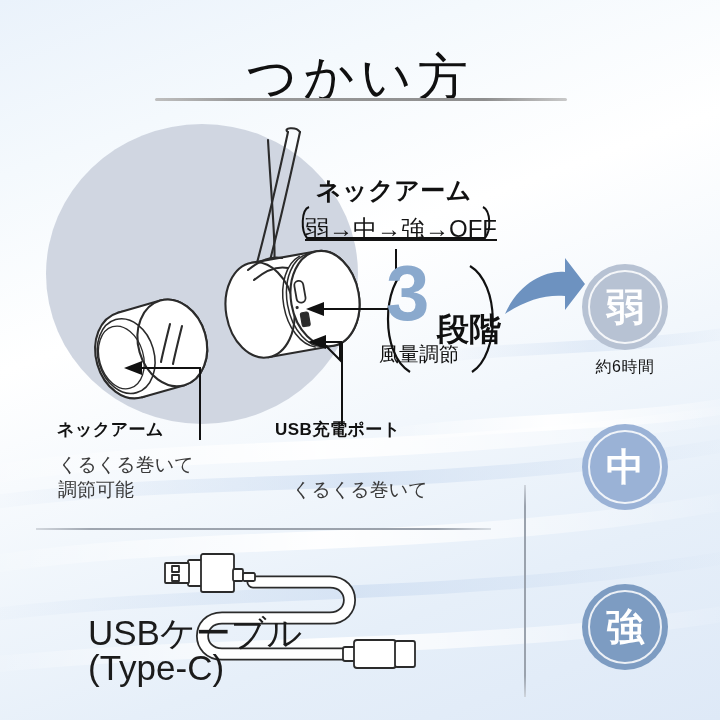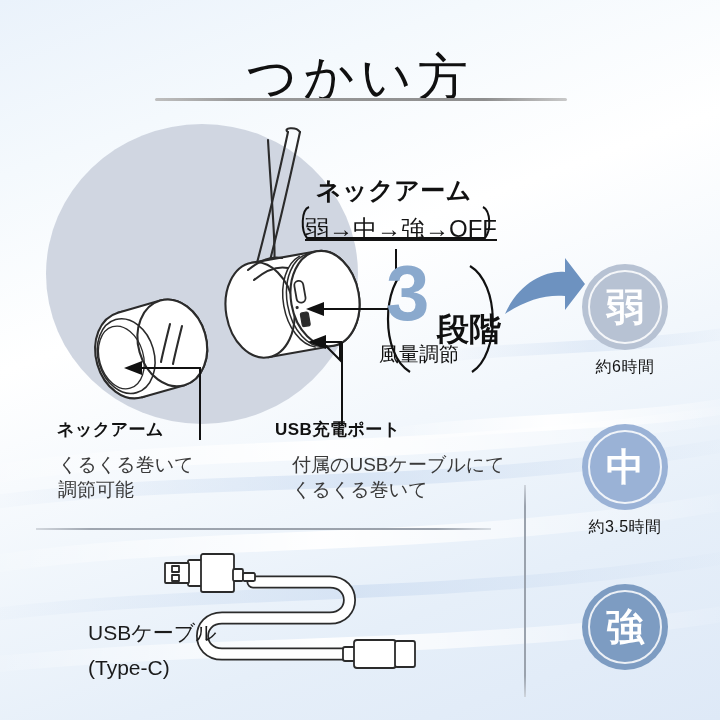--- a/index.html
+++ b/index.html
@@ -111,21 +111,21 @@
     position: absolute; left: 5px; top: 83px;
     font-size: 20px; font-weight: 400; color: #101010; letter-spacing: 0;
   }
   
   #neck-arm-title { left: 57px; top: 418px; }
   #neck-arm-desc  { left: 58px; top: 452px; }
   #usb-port-title { left: 275px; top: 418px; }
   #usb-port-desc  { left: 292px; top: 452px; }
   #usb-cable-label {
     position: absolute; left: 88px; top: 615px;
-    font-size: 21px; color: #1b1b1b; line-height: 35px;
+    font-size: 35px; color: #1b1b1b; line-height: 35px;
   }
   
   #h-divider {
     position: absolute;
     left: 36px; top: 528px; width: 455px; height: 2px;
     background: linear-gradient(to right, #d3d8de, #9fa6b0 12%, #9aa1ab 88%, #d8dde3);
   }
   #v-divider {
     position: absolute;
     left: 524px; top: 485px; width: 2px; height: 212px;
@@ -281,21 +281,21 @@
   </svg>
 
   <div class="callout-head" id="neck-arm-title">ネックアーム</div>
   <div class="callout-sub" id="neck-arm-desc">
     <span>くるくる巻いて</span><br>
     <span>調節可能</span>
   </div>
 
   <div class="callout-head" id="usb-port-title">USB充電ポート</div>
   <div class="callout-sub" id="usb-port-desc">
-    <span>付属のUSBケーブルにて</span><br>
+    <br>
     <span>くるくる巻いて</span>
   </div>
 
   <div id="h-divider"></div>
   <div id="v-divider"></div>
 
   <svg id="usb-cable-art" viewBox="0 0 345 130">
     <g fill="#ffffff" stroke="#2b2b2b" stroke-width="1.8" stroke-linejoin="round">
 
       <path d="M93,30 L170,30 C196,30 196,66 170,66 L62,66 C36,66 36,102 62,102 L190,102" fill="none" stroke="#2b2b2b" stroke-width="13" stroke-linecap="round"></path>
@@ -324,21 +324,20 @@
     <div class="mode-circle" style="background: rgb(183, 194, 211);">
       <span class="mode-glyph">弱</span>
     </div>
     <div class="mode-time">約6時間</div>
   </div>
 
   <div class="mode-item" id="mode-1">
     <div class="mode-circle" style="background: rgb(154, 178, 214);">
       <span class="mode-glyph">中</span>
     </div>
-    <div class="mode-time">約3.5時間</div>
   </div>
 
   <div class="mode-item" id="mode-2">
     <div class="mode-circle" style="background: rgb(125, 156, 194);">
       <span class="mode-glyph">強</span>
     </div>
   </div>
 
 </div>
 

